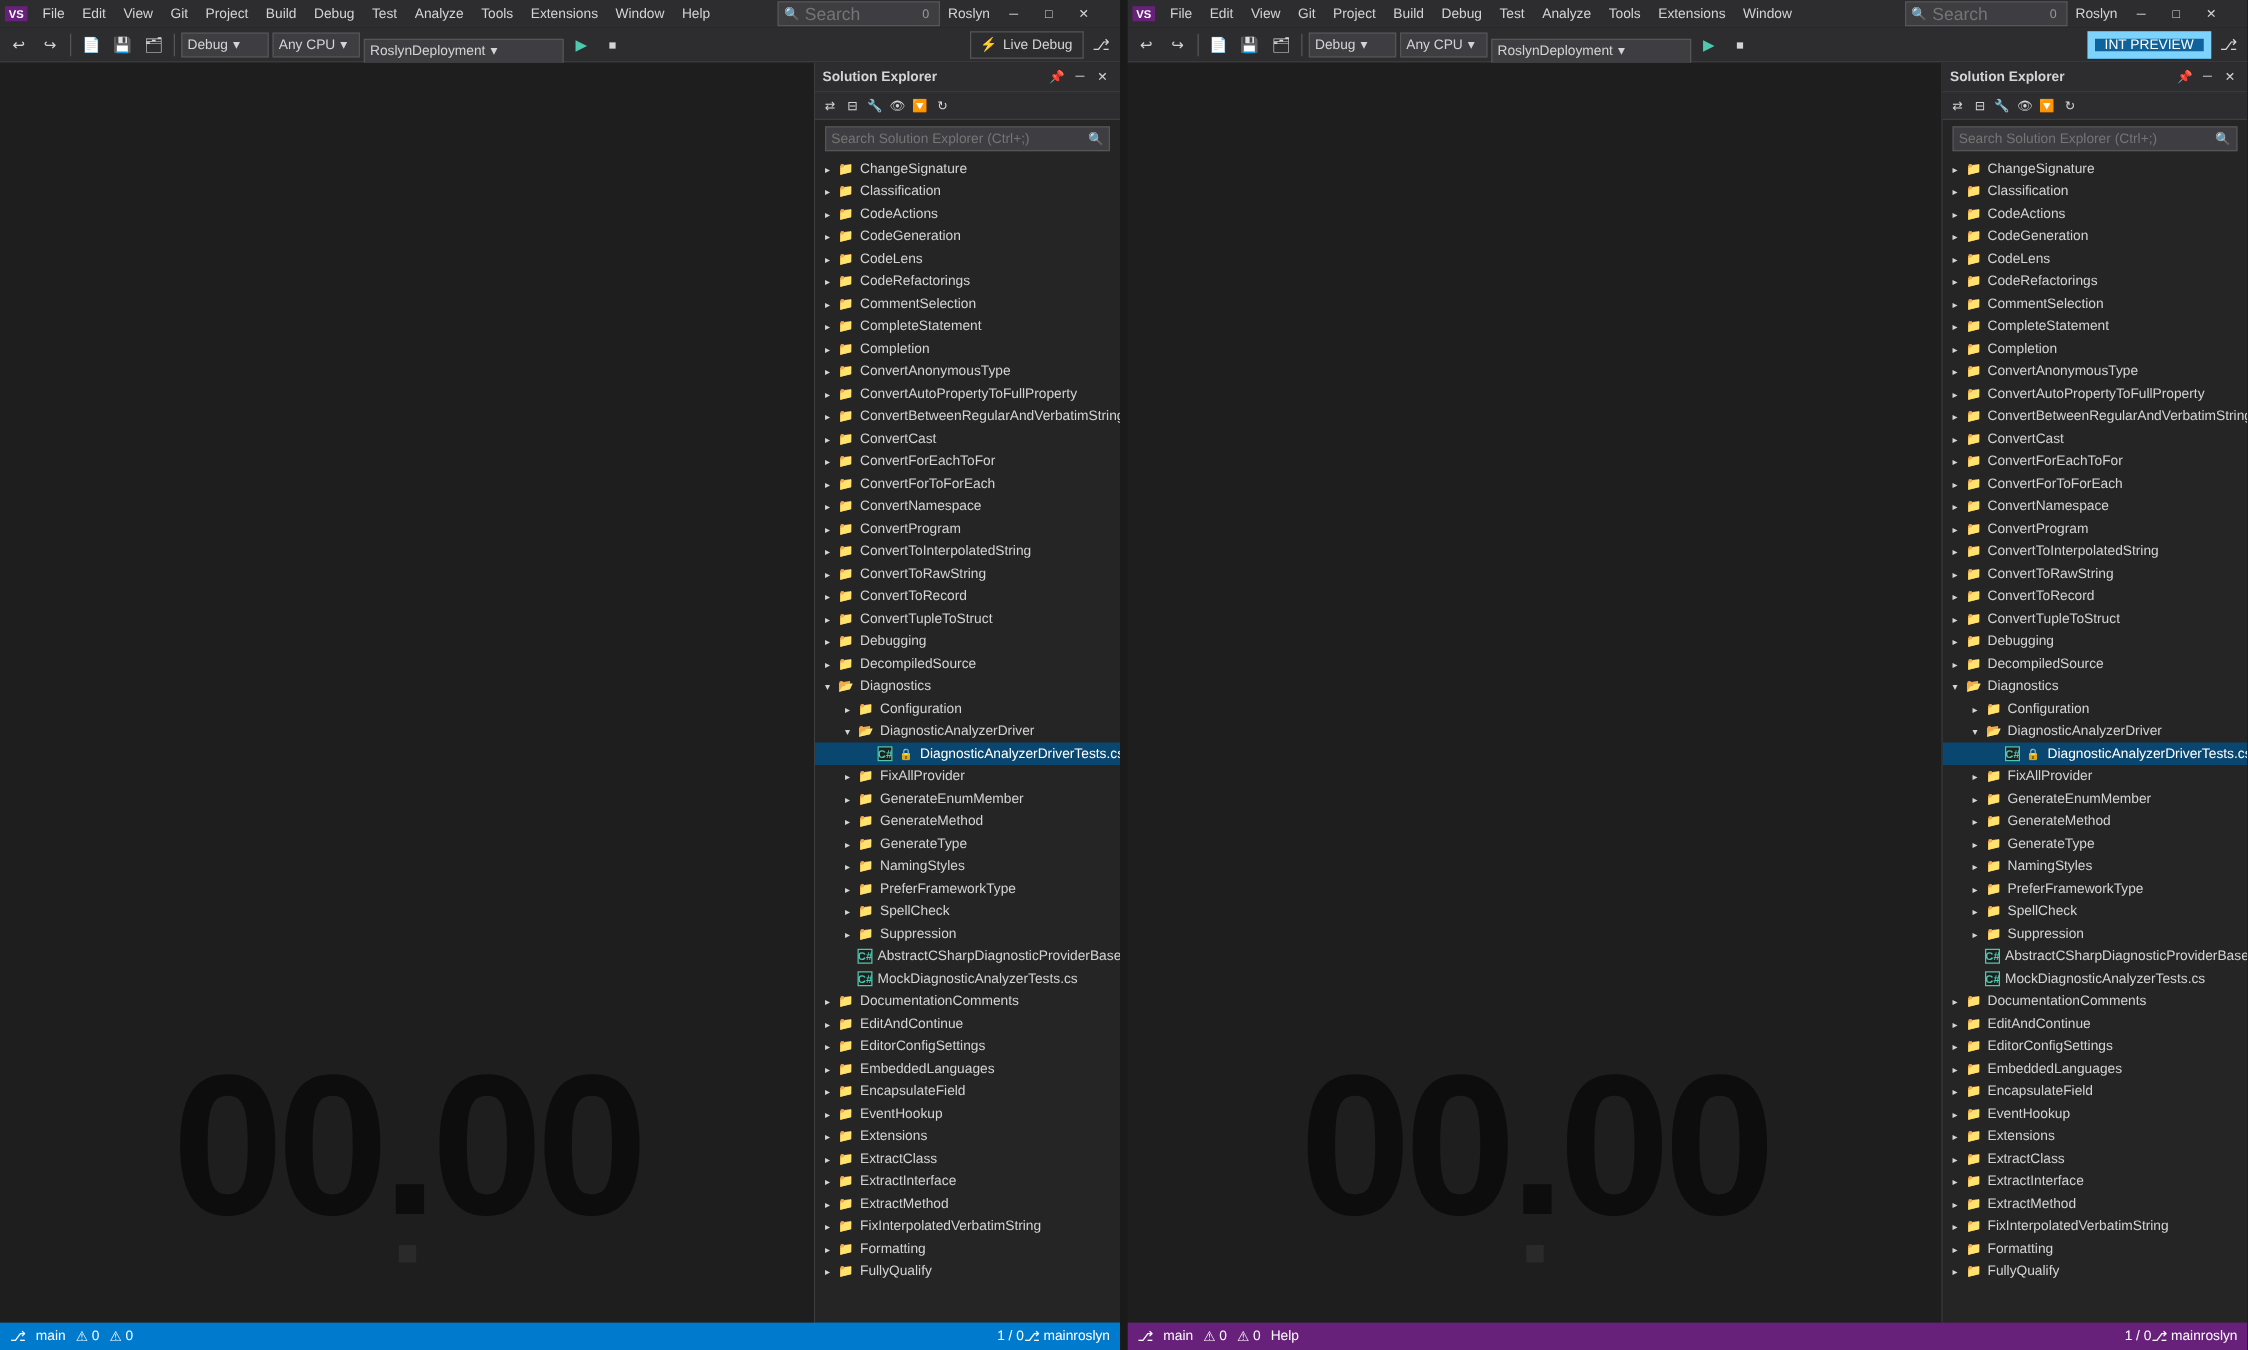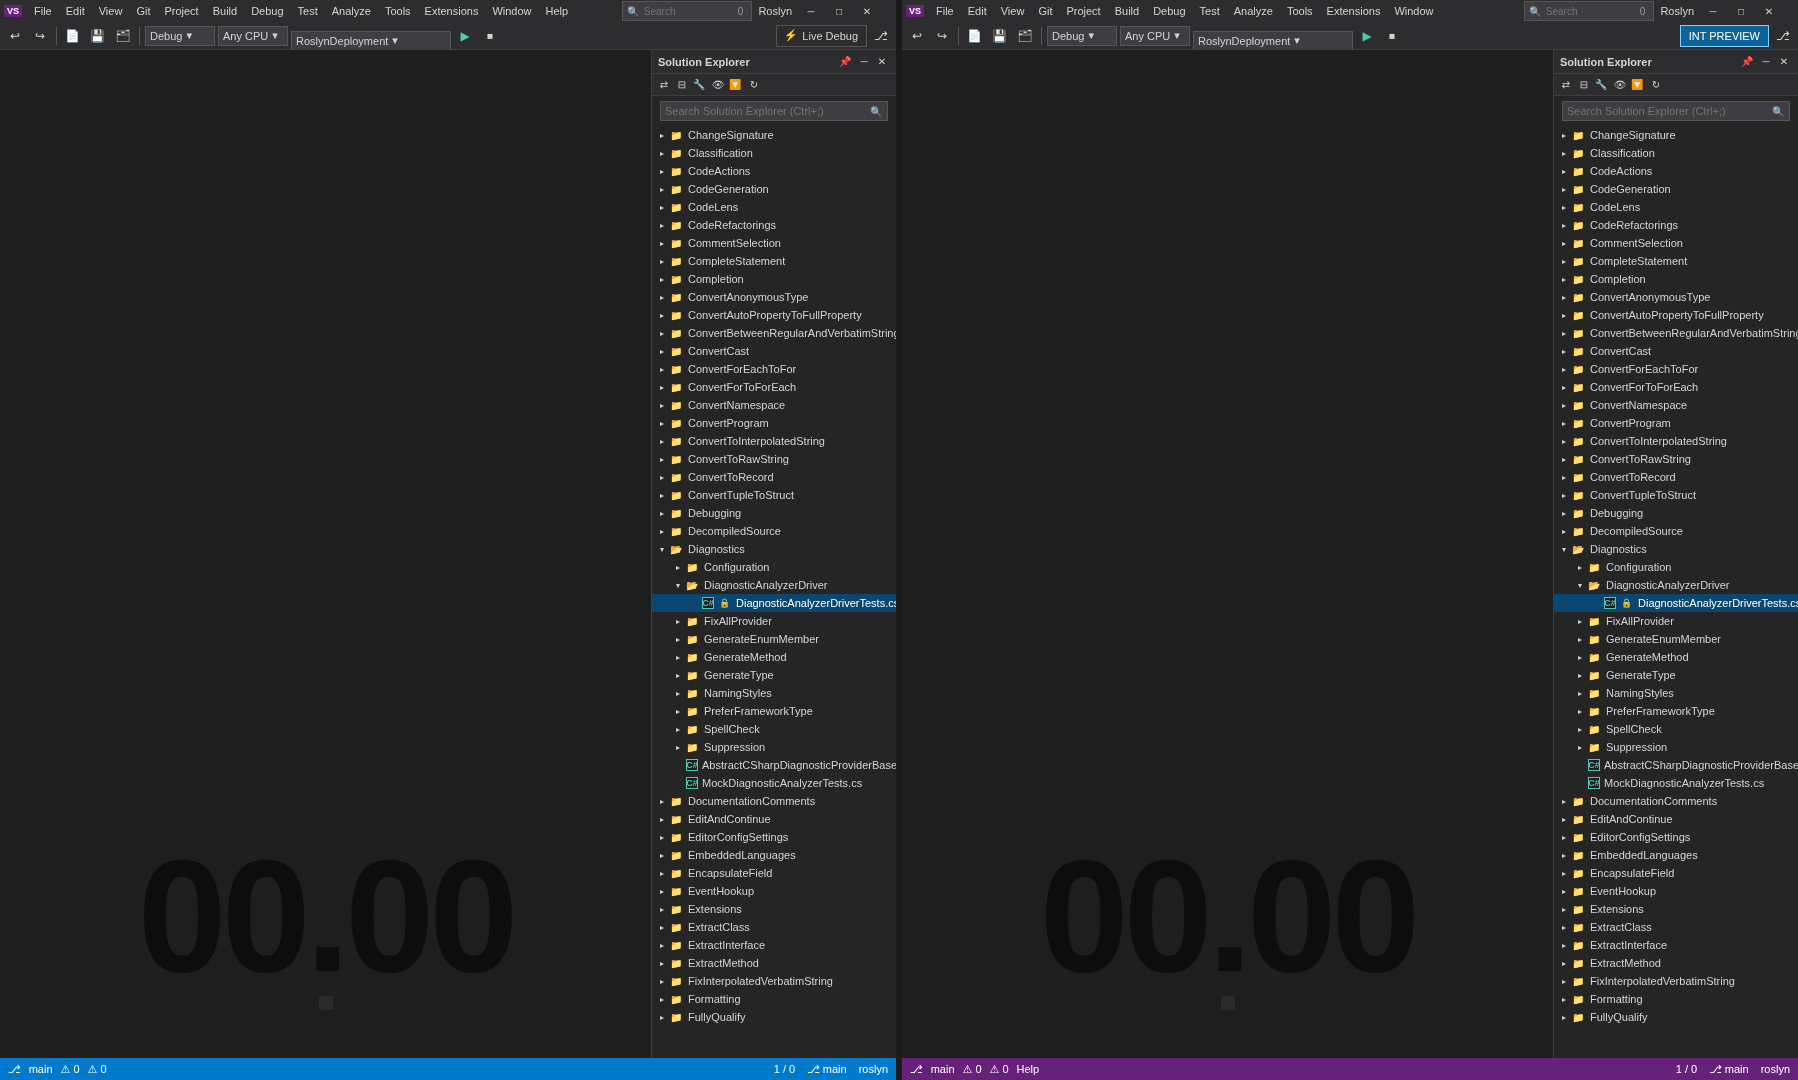--- a/index.html
+++ b/index.html
@@ -98,21 +98,21 @@
       cursor: pointer;
       height: 22px;
     }
 
     .int-preview-btn {
       display: flex;
       align-items: center;
       gap: 4px;
       padding: 2px 8px;
       background: #0e639c;
-      border: 1px solid #7dd3fc;
+      border: 6px solid #7dd3fc;
       color: white;
       font-size: 11px;
       cursor: pointer;
       height: 22px;
       margin-left: auto;
     }
 
     .search-box {
       display: flex;
       align-items: center;
@@ -121,21 +121,21 @@
       height: 20px;
       padding: 0 4px;
       gap: 4px;
       min-width: 130px;
     }
     .search-box input {
       background: transparent;
       border: none;
       outline: none;
       color: #d4d4d4;
-      font-size: 10px;
+      font-size: 14px;
       width: 90px;
     }
 
     
     .solution-explorer {
       width: 245px;
       background: #252526;
       display: flex;
       flex-direction: column;
       border-left: 1px solid #3e3e42;
@@ -253,21 +253,20 @@
     .folder-icon { color: #dcb67a; }
     .lock-icon { color: #999; font-size: 8px; }
 
     .tree-label {
       font-size: 11px;
       flex: 1;
     }
     .status-bar-right {
       margin-left: auto;
       display: flex;
-      gap: 12px;
       text-align: right;
     }
     .status-item {
       font-size: 11px;
       color: white;
       display: flex;
       align-items: center;
       gap: 3px;
     }
 

